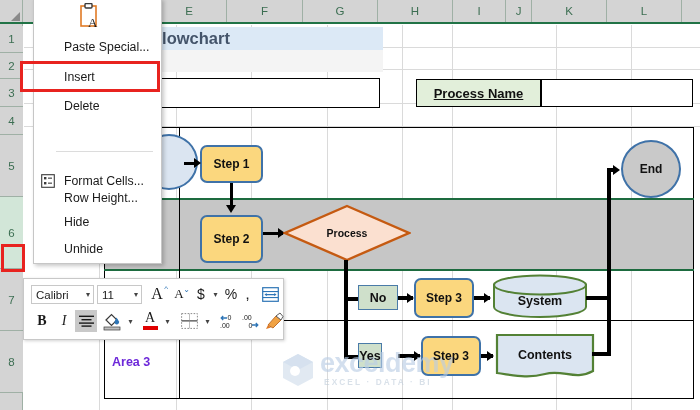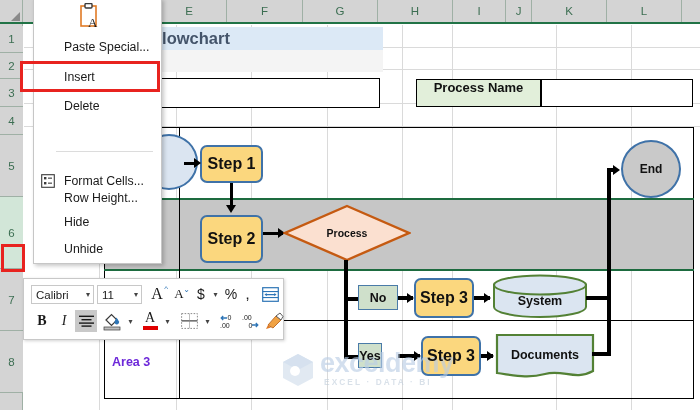--- a/index.html
+++ b/index.html
@@ -41,36 +41,36 @@
   
   .title-cell{position:absolute;background:#dce9f6;color:#44546a;
      font-size:16.5px;font-weight:bold;line-height:22px;padding-left:6px;
      box-sizing:border-box;white-space:nowrap;overflow:hidden;}
   .dotband{position:absolute;background:#f4f4f4;
      background-image:radial-gradient(#d6d6d6 0.5px,transparent 0.6px);
      background-size:4px 4px;}
 
   .boxline{position:absolute;border:1px solid #000;box-sizing:border-box;background:transparent;}
   .procname{position:absolute;background:#e2efda;border:1px solid #000;box-sizing:border-box;
-     font-size:13px;font-weight:bold;color:#111;display:flex;
-     justify-content:center;}
+     font-size:13px;font-weight:bold;color:#111;display:flex;align-items:center;
+     justify-content:center;text-decoration:underline;}
   .procblank{position:absolute;background:#fff;border:1px solid #000;box-sizing:border-box;}
 
   .lane-gray{position:absolute;background:#c6c6c6;}
   .lane-rule{position:absolute;height:1.5px;background:#1d6b3f;}
   .lane-border{position:absolute;border:1px solid #000;box-sizing:border-box;}
   .area-label{position:absolute;font-size:12.5px;font-weight:bold;color:#6d28d9;
      display:flex;align-items:center;}
 
   
   .shape{position:absolute;box-sizing:border-box;display:flex;align-items:center;
      justify-content:center;font-weight:bold;color:#111;}
   .sh-start{border:2px solid #3f72a8;background:#dbe5f1;border-radius:50%;}
   .sh-end{border:2px solid #3f72a8;background:#c9c9c9;border-radius:50%;font-size:12px;}
-  .sh-step{border:2px solid #3f72a8;background:#fbd77e;border-radius:7px;font-size:16px;}
+  .sh-step{border:2px solid #3f72a8;background:#fbd77e;border-radius:7px;font-size:12px;}
   .sh-tag{border:1.5px solid #4a7ba8;background:#cfe0cb;font-size:12.5px;}
   .sh-decision{font-size:10.5px;}
   .sh-db{font-size:12.5px;}
   .sh-doc{font-size:12.5px;}
   .shape svg{position:absolute;left:0;top:0;}
   .shape .lbl{position:relative;z-index:2;}
 
   .conn{position:absolute;background:#000;}
   .arrowR{position:absolute;width:0;height:0;border-top:5px solid transparent;
      border-bottom:5px solid transparent;border-left:7px solid #000;}
@@ -233,21 +233,21 @@
       <span class="lbl">Step 3</span>
     </div>
 
     <div class="conn" style="left:481px;top:354px;width:12px;height:3.5px;"></div>
     <div class="arrowR" style="left:487px;top:351px;"></div>
 
     <div class="shape sh-doc" style="left:495px;top:333px;width:100px;height:48px;">
       <svg width="100" height="48" viewBox="0 0 100 48">
         <path d="M2,2 L98,2 L98,38 C80,48 68,36 50,41 C32,46 18,42 2,40 Z" fill="#dbe5f1" stroke="#538135" stroke-width="2.2"></path>
       </svg>
-      <span class="lbl" style="margin-top:-5px;">Documents</span>
+      <span class="lbl" style="margin-top:-5px;">Contents</span>
     </div>
 
     <div class="conn" style="left:586px;top:296px;width:24px;height:3.5px;"></div>
     <div class="conn" style="left:592px;top:352px;width:18px;height:3.5px;"></div>
     <div class="conn" style="left:607px;top:169px;width:3.5px;height:187px;"></div>
     <div class="conn" style="left:607px;top:168px;width:10px;height:3.5px;"></div>
     <div class="arrowR" style="left:613px;top:165px;"></div>
 
     <div class="colhead"></div>
     <div class="corner"></div>

